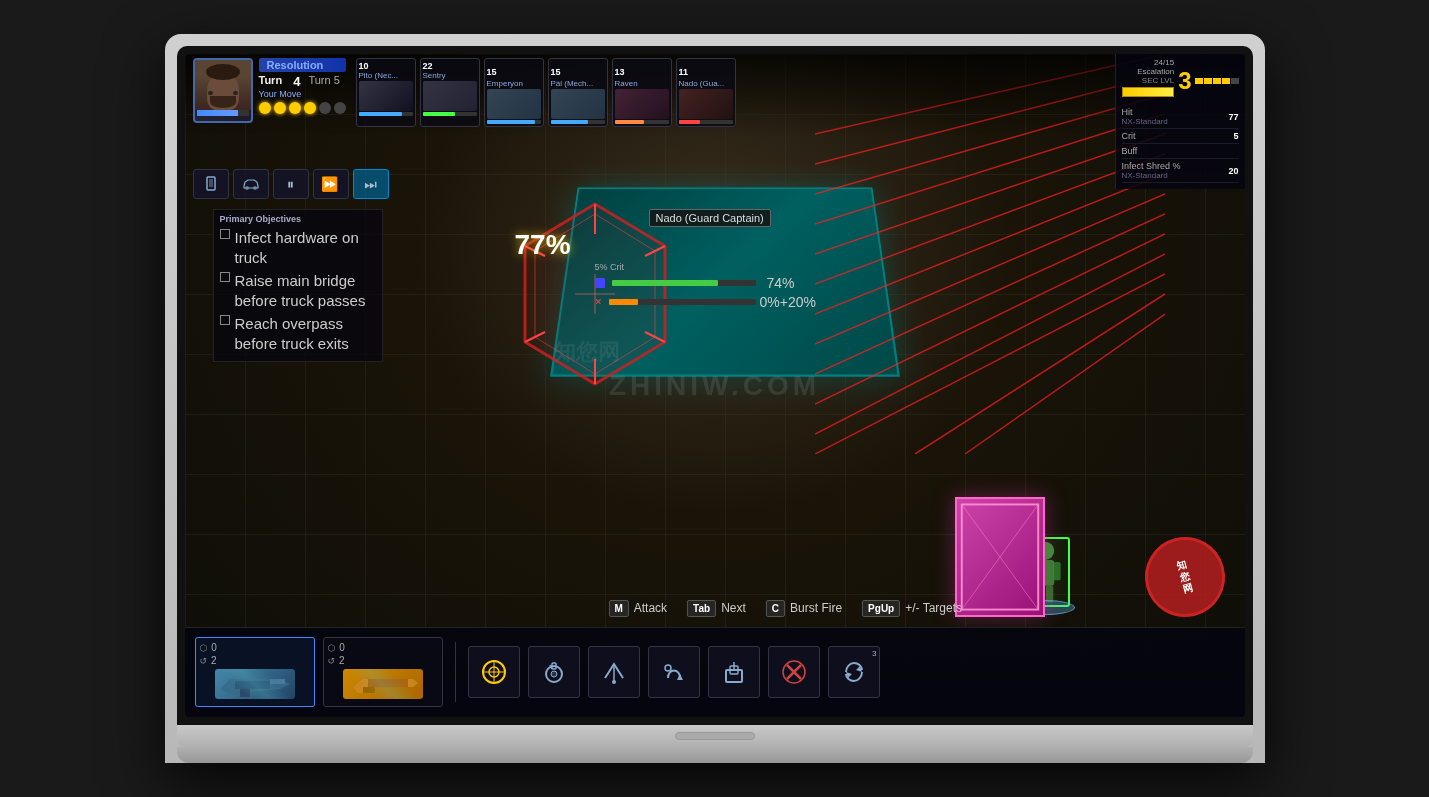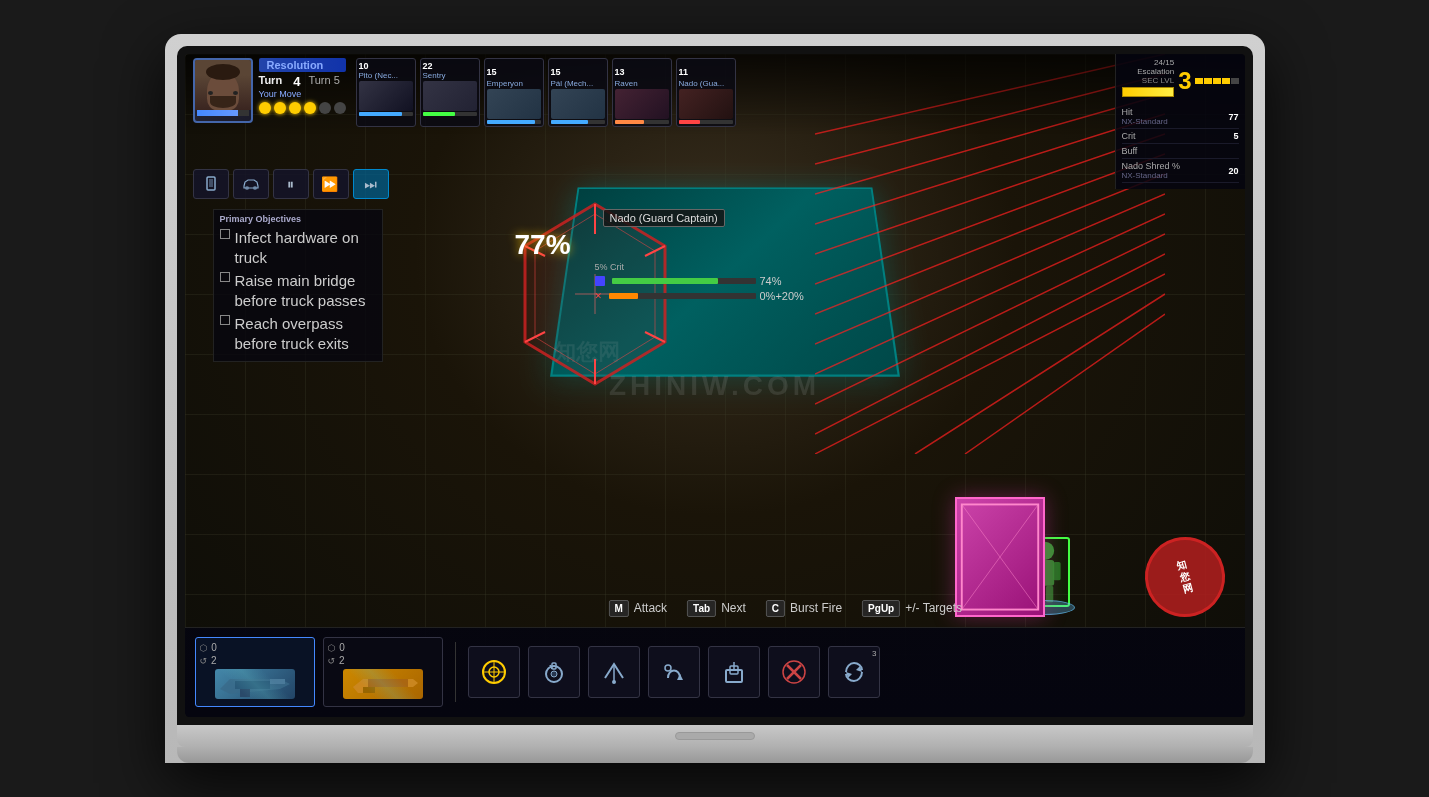--- a/index.html
+++ b/index.html
@@ -107,21 +107,21 @@
       color: #fff;
       font-size: 28px;
       font-weight: bold;
       text-shadow: 0 0 10px rgba(255,200,0,0.8);
     }
 
     
     .enemy-label {
       position: absolute;
       top: 155px;
-      left: 418px;
+      left: 464px;
       background: rgba(20,20,20,0.85);
       border: 1px solid #666;
       color: #ddd;
       font-size: 11px;
       padding: 2px 6px;
       border-radius: 2px;
       white-space: nowrap;
     }
 
     
@@ -144,23 +144,23 @@
       border-radius: 1px;
     }
     .stat-bar-fill {
       height: 100%;
       border-radius: 1px;
     }
     .stat-bar-fill.green { background: #44cc44; width: 74%; }
     .stat-bar-fill.orange { background: #ff8800; width: 20%; }
     .stat-val {
       color: #ccc;
-      font-size: 11px;
+      font-size: 14px;
       width: 35px;
-      text-align: left;
+      text-align: right;
     }
     .crit-text {
       color: #aaa;
       font-size: 9px;
     }
 
     
     .command-bar {
       position: absolute;
       bottom: 100px;
@@ -904,21 +904,21 @@
               <div class="stat-value">5</div>
             </div>
             <div class="stat-row">
               <div>
                 <div class="stat-name">Buff</div>
               </div>
               <div class="stat-value"></div>
             </div>
             <div class="stat-row">
               <div>
-                <div class="stat-name">Nado Shred %</div>
+                <div class="stat-name">Infect Shred %</div>
                 <div class="stat-sub">NX-Standard</div>
               </div>
               <div class="stat-value">20</div>
             </div>
           </div>
 
           <div class="toolbar-row">
             <div class="toolbar-btn">
               <svg width="16" height="16" viewBox="0 0 16 16">
                   <rect x="4" y="1" width="8" height="13" rx="1" fill="none" stroke="#88aacc" stroke-width="1.5"></rect>

